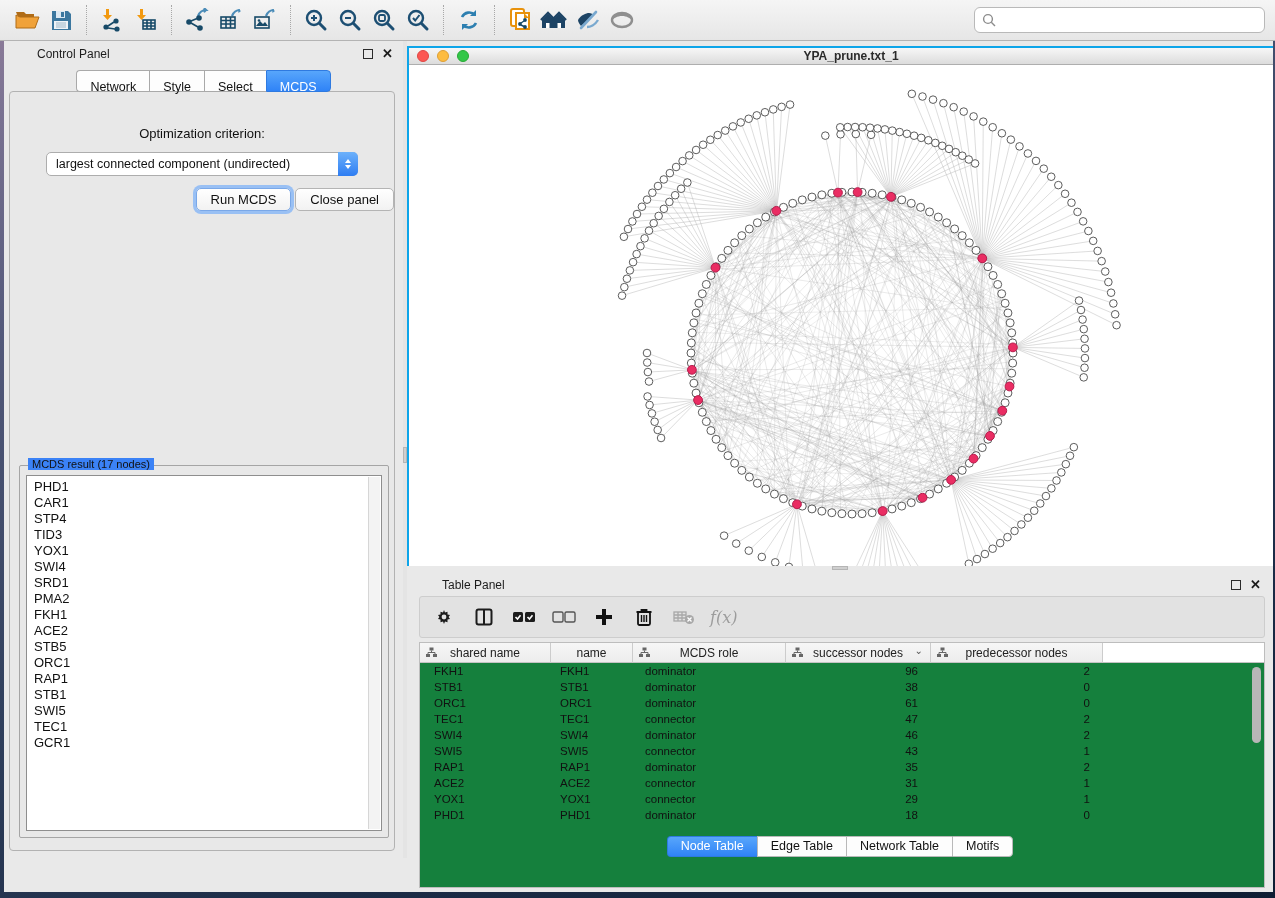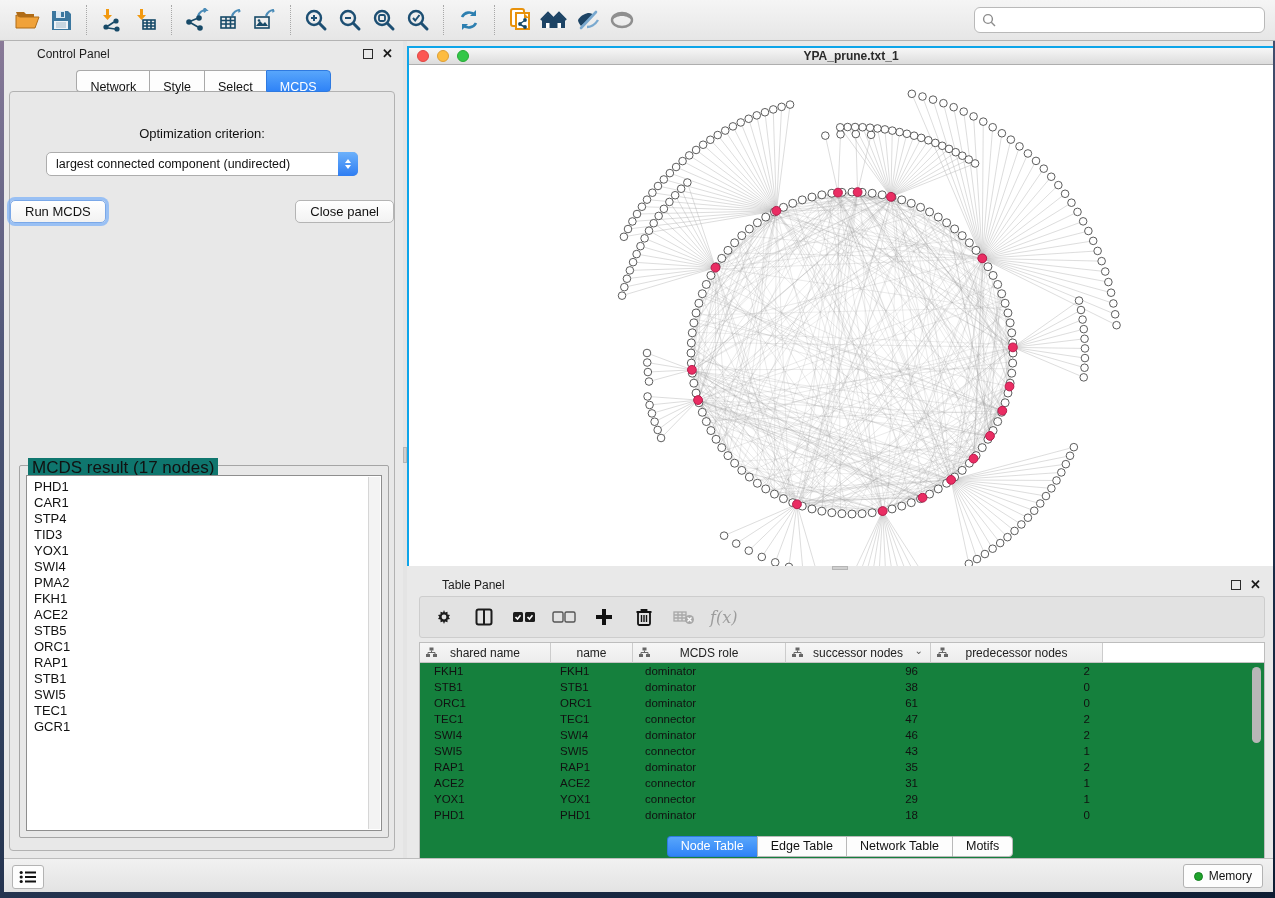--- a/index.html
+++ b/index.html
@@ -56,32 +56,32 @@
     border:1px solid #adadad; border-radius:5px; display:flex; align-items:center; position:relative;
   }
   .dropdown-value { flex:1; font-size:12.5px; padding-left:9px; color:#111; white-space:nowrap; }
   .dropdown-stepper {
     width:20px; height:24px; margin-right:-1px; border-radius:0 5px 5px 0;
     background:linear-gradient(#6cb1fb,#2e7df2);
     display:flex; flex-direction:column; align-items:center; justify-content:center; gap:2px;
   }
   .arr-up { width:0;height:0;border-left:3.5px solid transparent;border-right:3.5px solid transparent;border-bottom:4.5px solid #fff; }
   .arr-dn { width:0;height:0;border-left:3.5px solid transparent;border-right:3.5px solid transparent;border-top:4.5px solid #fff; }
-  .btn-row { display:flex; justify-content:space-between; gap:13px; margin-top:24px; }
+  .btn-row { display:flex; justify-content:flex-end; gap:4px; margin-top:12px; }
   .push-btn {
     font-size:13px; color:#111; background:linear-gradient(#ffffff,#f2f2f2);
     border:1px solid #b4b4b4; border-radius:5px; padding:3px 14px 4px; height:23px;
     font-family:"Liberation Sans",sans-serif;
   }
   .push-btn.focus-ring { box-shadow:0 0 0 3px rgba(110,170,250,.65); border-color:#7aa8e8; }
   .mcds-fieldset {
     position:absolute; left:9px; top:373px; width:370px; height:373px;
     border:1px solid #a5a5a5; border-radius:2px;
   }
-  .mcds-legend { position:absolute; top:-8px; left:8px; background:#0f766e; padding:0 4px; font-size:17px; color:#111; }
+  .mcds-legend { position:absolute; top:-8px; left:8px; background:#3b82f6; padding:0 4px; font-size:11px; color:#111; }
   .mcds-list {
     position:absolute; left:6px; top:9px; right:6px; bottom:6px; background:#fff;
     border:1px solid #8e8e8e; overflow:hidden; padding:3px 0 0 7px; font-size:13px; line-height:16px; color:#111;
   }
   .mcds-scroll { position:absolute; top:1px; right:1px; width:12px; bottom:1px; background:#f3f3f3; border-left:1px solid #d6d6d6; }
   
   .vsplit { position:absolute; left:399px; top:0; width:4px; height:817px; background:#e4e4e4; }
   .vsplit .handle { position:absolute; left:0; top:406px; width:4px; height:16px; background:#cfcfcf; border:1px solid #b5b5b5; }
   .hsplit-handle { position:absolute; width:16px; height:4px; background:#cfcfcf; border:1px solid #b5b5b5; }
   
@@ -332,20 +332,21 @@
       <div class="mcds-fieldset">
         <span class="mcds-legend">MCDS result (17 nodes)</span>
         <div class="mcds-list">
           <div>
               <div>PHD1</div>
               <div>CAR1</div>
               <div>STP4</div>
               <div>TID3</div>
               <div>YOX1</div>
               <div>SWI4</div>
+              <div>SRD1</div>
               <div>PMA2</div>
               <div>FKH1</div>
               <div>ACE2</div>
               <div>STB5</div>
               <div>ORC1</div>
               <div>RAP1</div>
               <div>STB1</div>
               <div>SWI5</div>
               <div>TEC1</div>
               <div>GCR1</div>
@@ -1423,27 +1424,13 @@
 
       <div class="tp-tabs">
           <div class="tp-tab active">Node Table</div>
           <div class="tp-tab">Edge Table</div>
           <div class="tp-tab">Network Table</div>
           <div class="tp-tab">Motifs</div>
         </div>
     </div>
   </div>
 
-  <div class="statusbar">
-    <span class="sb-listbtn">
-      <svg width="18" height="14" viewBox="0 0 18 14">
-          <circle cx="2.2" cy="2.5" r="1.6" fill="#111"></circle>
-          <circle cx="2.2" cy="7" r="1.6" fill="#111"></circle>
-          <circle cx="2.2" cy="11.5" r="1.6" fill="#111"></circle>
-          <path d="M6 2.5h11M6 7h11M6 11.5h11" stroke="#111" stroke-width="2.2"></path>
-        </svg>
-    </span>
-    <span class="memory-btn">
-      <span class="memory-dot"></span>
-      <span>Memory</span>
-    </span>
-  </div>
 </div>
 
 </body></html>

